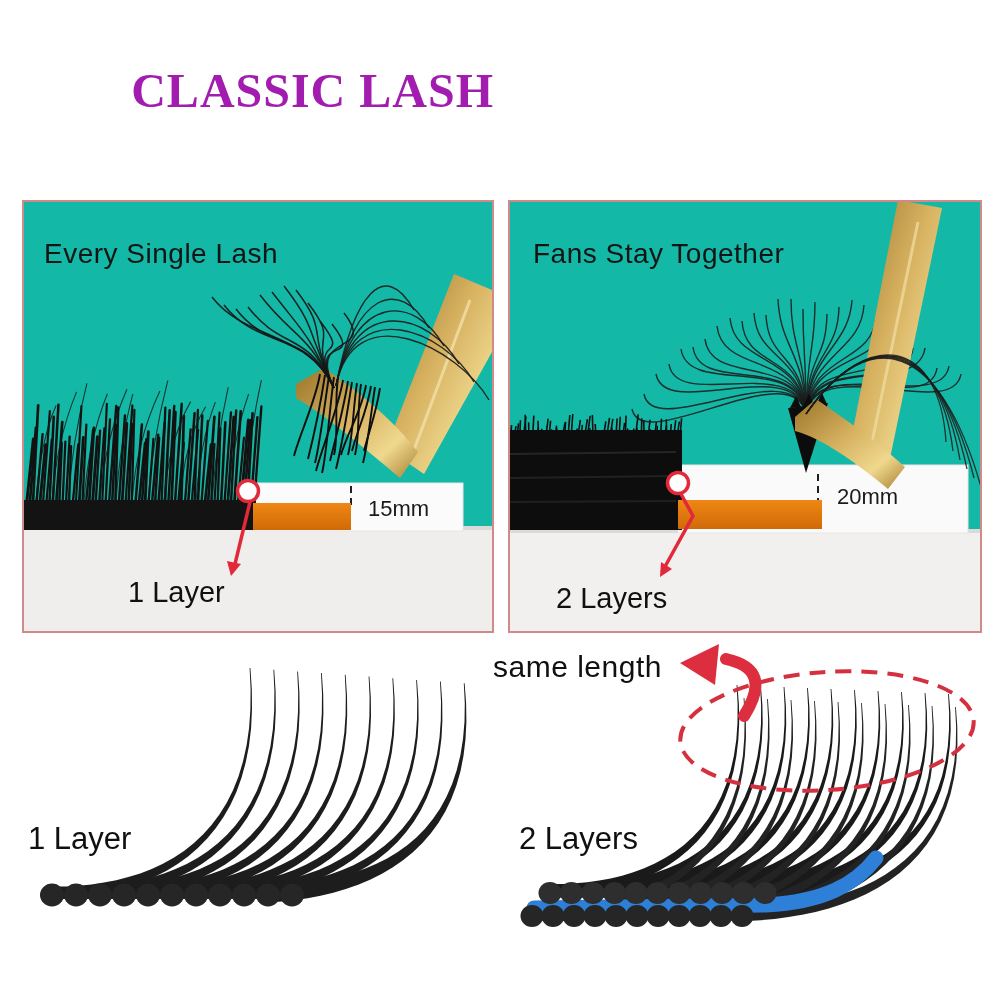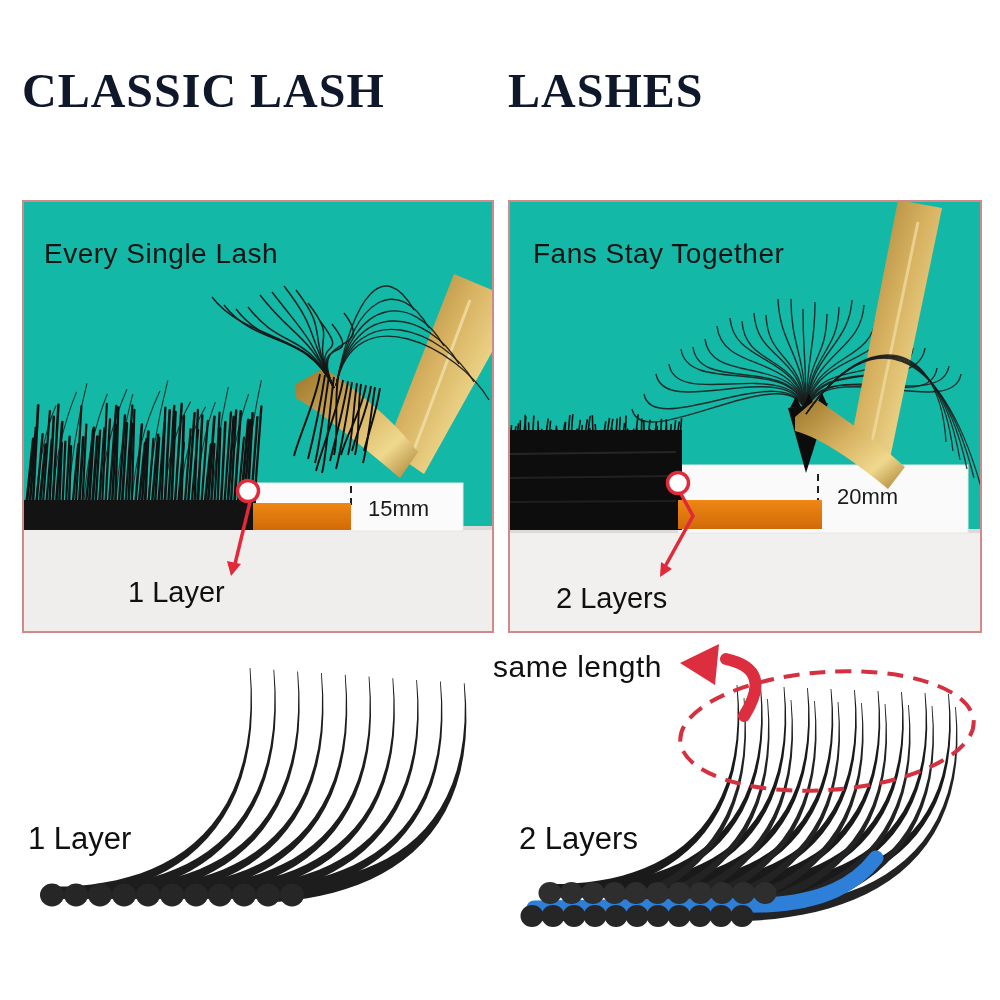--- a/index.html
+++ b/index.html
@@ -1,19 +1,19 @@
 <!DOCTYPE html>
 <html><head>
 <meta charset="utf-8">
 <style>
   html,body{margin:0;padding:0;background:#ffffff;}
   .canvas{position:relative;width:1000px;height:1000px;background:#ffffff;overflow:hidden;
           font-family:"Liberation Sans",sans-serif;}
-  .heading{position:absolute;text-align:left;font-family:"Liberation Serif",serif;
-           font-weight:bold;font-size:48px;line-height:58px;color:#0f172a;letter-spacing:1px;}
+  .heading{position:absolute;text-align:right;font-family:"Liberation Serif",serif;
+           font-weight:bold;font-size:48px;line-height:58px;color:#a21caf;letter-spacing:1px;}
   .heading-left{left:22px;width:472px;top:62px;}
   .heading-right{left:508px;width:474px;top:62px;}
   .pbox{position:absolute;top:200px;border:2px solid #d18989;background:#14b8a6;}
   .pbox-left{left:22px;width:468px;height:429px;}
   .pbox-right{left:508px;width:470px;height:429px;}
   .pbox svg,.bottom-svg{display:block;}
   .bottom-svg{position:absolute;left:0;top:632px;}
   svg{font-family:"Liberation Sans",sans-serif;}
   .cap{font-size:28px;fill:#141414;letter-spacing:.5px;}
   .mm{font-size:22px;fill:#1a1a1a;}
@@ -24,21 +24,20 @@
 </style>
 </head>
 <body>
 
 <div class="canvas">
 
   <div class="heading heading-left">
     <div>CLASSIC LASH</div>
   </div>
   <div class="heading heading-right">
-    <div>LASHES</div>
   </div>
 
   <div class="pbox pbox-left">
     <svg width="468" height="429" viewBox="0 0 468 429">
       <defs>
         <linearGradient id="orangeG" x1="0" y1="0" x2="0" y2="1">
           <stop offset="0" stop-color="#ef8714"></stop>
             <stop offset="1" stop-color="#d06a07"></stop>
         </linearGradient>
         <linearGradient id="goldG" x1="0" y1="0" x2="1" y2="1">

